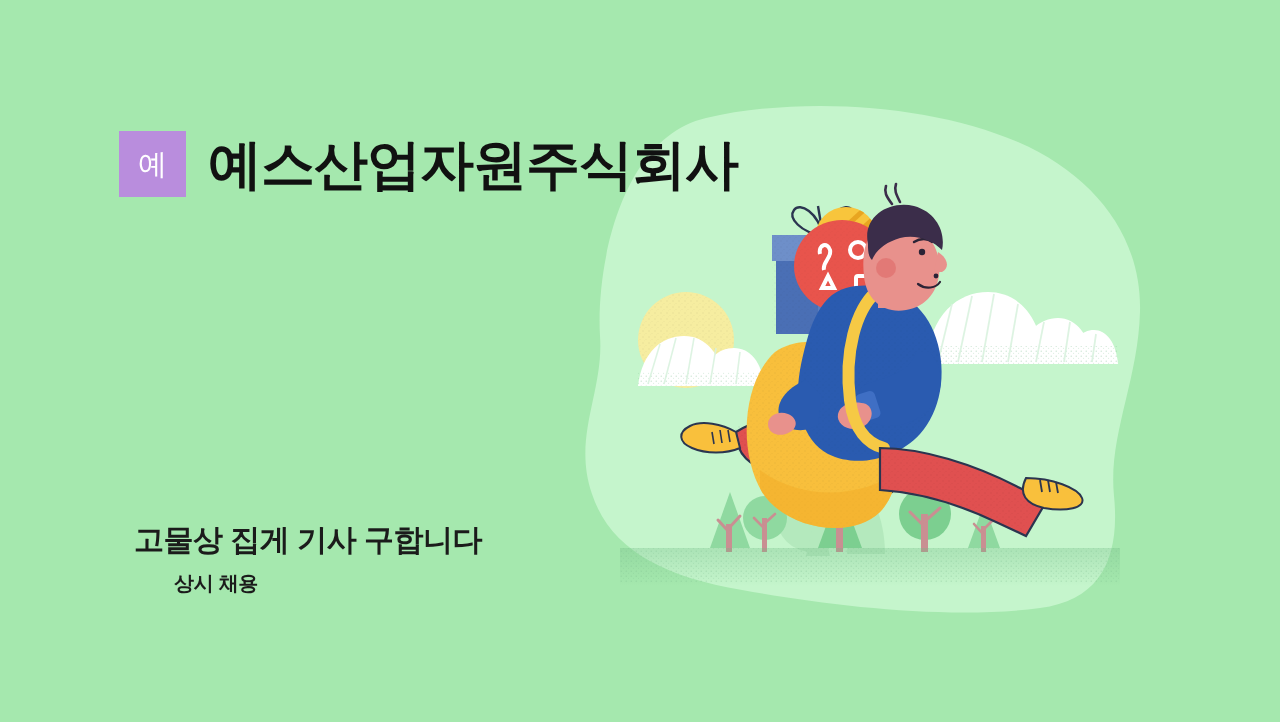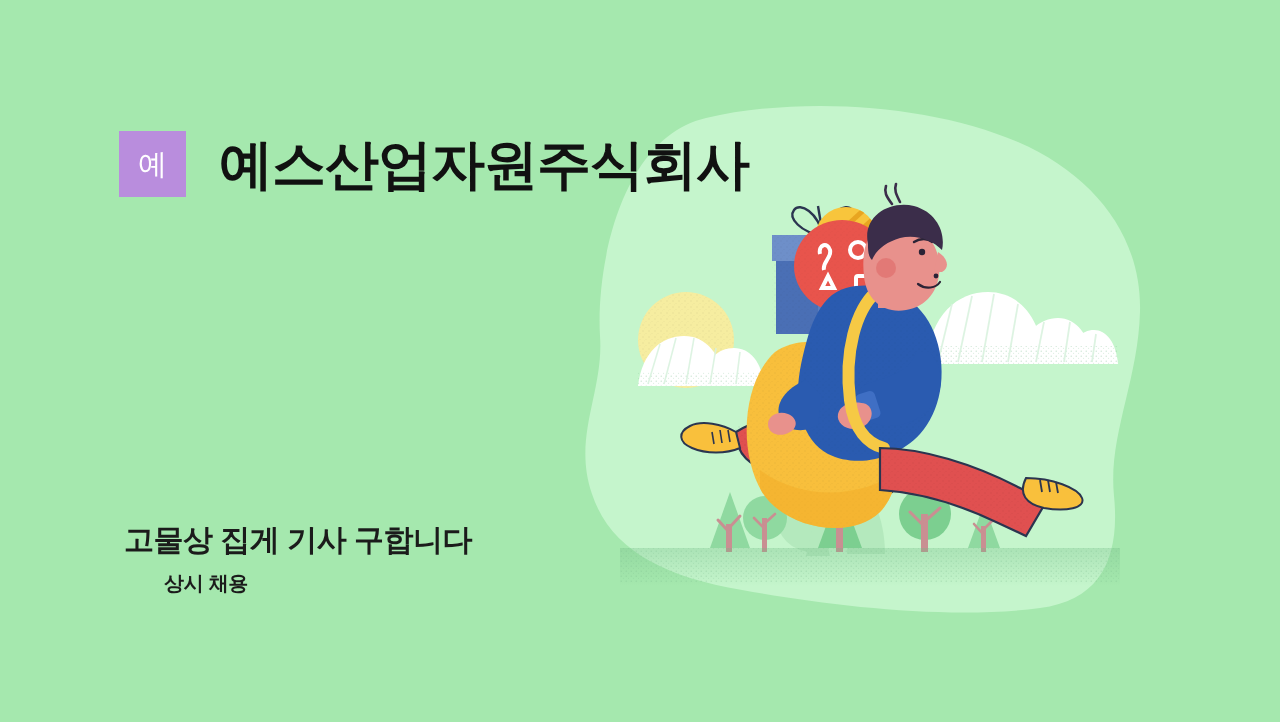--- a/index.html
+++ b/index.html
@@ -55,32 +55,32 @@
     align-items: center;
     justify-content: center;
     font-size: 29px;
     font-weight: 400;
     line-height: 1;
     letter-spacing: 0px;
     flex: 0 0 auto;
   }
 
   #company-name {
-    margin-left: 33px;
+    margin-left: 22px;
     font-size: 54px;
     font-weight: 700;
     color: #111111;
     letter-spacing: -1px;
     line-height: 1;
     white-space: nowrap;
   }
 
   #footer-block {
     position: absolute;
-    left: 124px;
+    left: 134px;
     top: 521px;
     z-index: 5;
   }
 
   #job-title {
     font-size: 30px;
     font-weight: 700;
     color: #1b1b1b;
     line-height: 1.25;
     letter-spacing: -0.5px;

